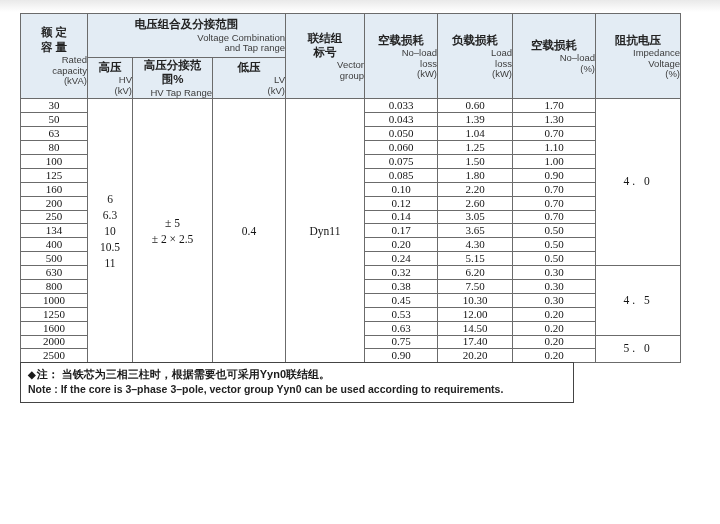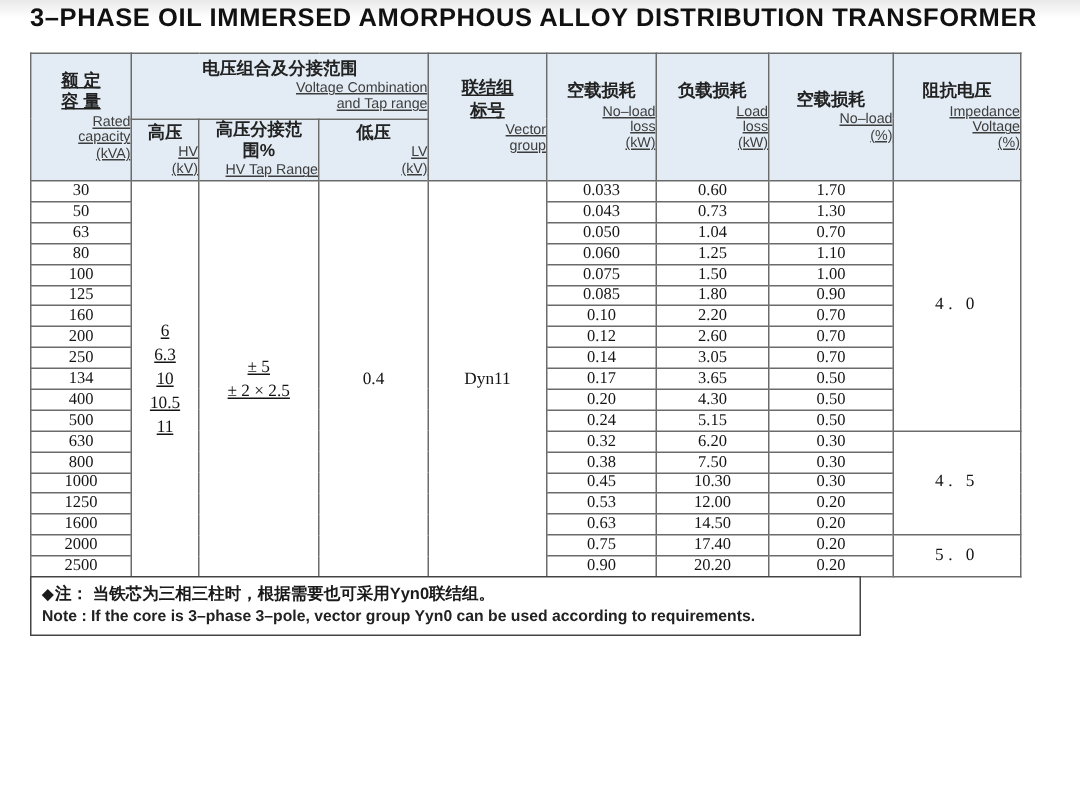--- a/index.html
+++ b/index.html
@@ -44,21 +44,21 @@
     text-align: center;
     vertical-align: middle;
     overflow: hidden;
   }
   table.spec { border: 1px solid var(--outer); }
   thead th { background: var(--header_bg); font-weight: normal; }
   thead tr.h1 th { height: 44px; }
   thead tr.h2 th { height: 31px; }
   .zh { font-size: 11.5px; font-weight: bold; color: #222; line-height: 1.25; }
   .en { font-size: 9.5px; font-weight: normal; color: #3d3d3d; line-height: 1.12; margin-top: 1px; text-align: right; }
-  .ml { white-space: pre-line; text-decoration: underline; }
+  .ml { white-space: pre-line; }
   tbody td {
     height: 13.9px;
     font-family: "Liberation Serif", serif;
     font-size: 11px;
     line-height: 1;
     color: #141414;
     background: #fff;
     padding: 0;
   }
   td.merged { font-size: 11.5px; line-height: 16px; }
@@ -72,21 +72,20 @@
   }
   .note-zh { font-size: 11px; font-weight: bold; color: #1a1a1a; line-height: 1.35; }
   .note-zh .marker { font-size: 10px; margin-right: 1px; }
   .note-en { font-size: 10.5px; color: #222; line-height: 1.3; margin-top: 1px; font-weight: bold; }
 </style>
 </head>
 <body>
 
 <div class="page">
 
-  <h2 class="title-en">3–PHASE OIL IMMERSED AMORPHOUS ALLOY DISTRIBUTION TRANSFORMER</h2>
 
   <table class="spec">
     <colgroup>
       <col style="width:67px">
         <col style="width:45px">
         <col style="width:80px">
       <col style="width:73px">
         <col style="width:79px">
         <col style="width:73px">
       <col style="width:75px">
@@ -167,21 +166,21 @@
           <td class="merged" rowspan="19">0.4</td>
           <td class="merged" rowspan="19">Dyn11</td>
           <td>0.033</td>
           <td>0.60</td>
           <td>1.70</td>
           <td class="imp" rowspan="12">4. 0</td>
         </tr>
         <tr>
           <td>50</td>
           <td>0.043</td>
-          <td>0.73</td>
+          <td>1.39</td>
           <td>1.30</td>
         </tr>
         <tr>
           <td>63</td>
           <td>0.050</td>
           <td>1.04</td>
           <td>0.70</td>
         </tr>
         <tr>
           <td>80</td>

